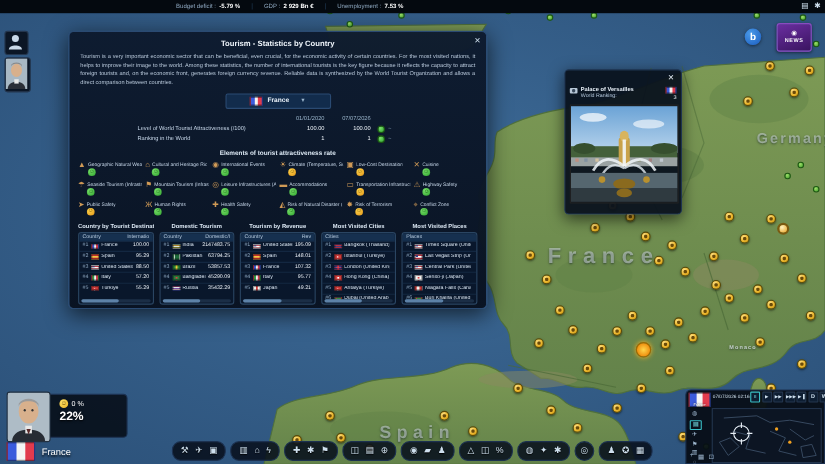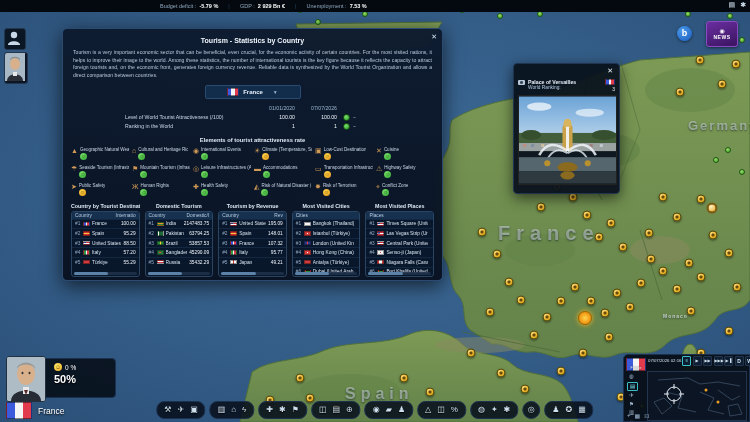--- a/index.html
+++ b/index.html
@@ -821,21 +821,21 @@
       <ellipse cx="19" cy="17" rx="9" ry="11" fill="#d8b08c"></ellipse>
       <path d="M10,13 C10,6 28,6 28,13 L28,10 C24,4 14,4 10,10 Z" fill="#9a9a9a"></path>
       <ellipse cx="15.5" cy="16" rx="1" ry="1.2" fill="#333"></ellipse>
       <ellipse cx="22.5" cy="16" rx="1" ry="1.2" fill="#333"></ellipse>
     </svg>
   </div>
   <div id="mood">
     <span class="sm">☺</span>
     <span class="mv">0 %</span>
   </div>
-  <div id="approval">50%</div>
+  <div id="approval">22%</div>
   <div id="pl-flagrow">
     <span class="flag" style="background: linear-gradient(90deg, rgb(59, 91, 220) 33%, rgb(245, 245, 245) 33%, rgb(245, 245, 245) 66%, rgb(226, 59, 78) 66%);"></span>
     <span id="pl-country">France</span>
   </div>
 </div>
 
 <div id="time-panel">
   <div id="tp-flag">
     <span class="flag" style="background: linear-gradient(90deg, rgb(59, 91, 220) 33%, rgb(245, 245, 245) 33%, rgb(245, 245, 245) 66%, rgb(226, 59, 78) 66%);"></span>
     <span class="fl-name">France</span>

